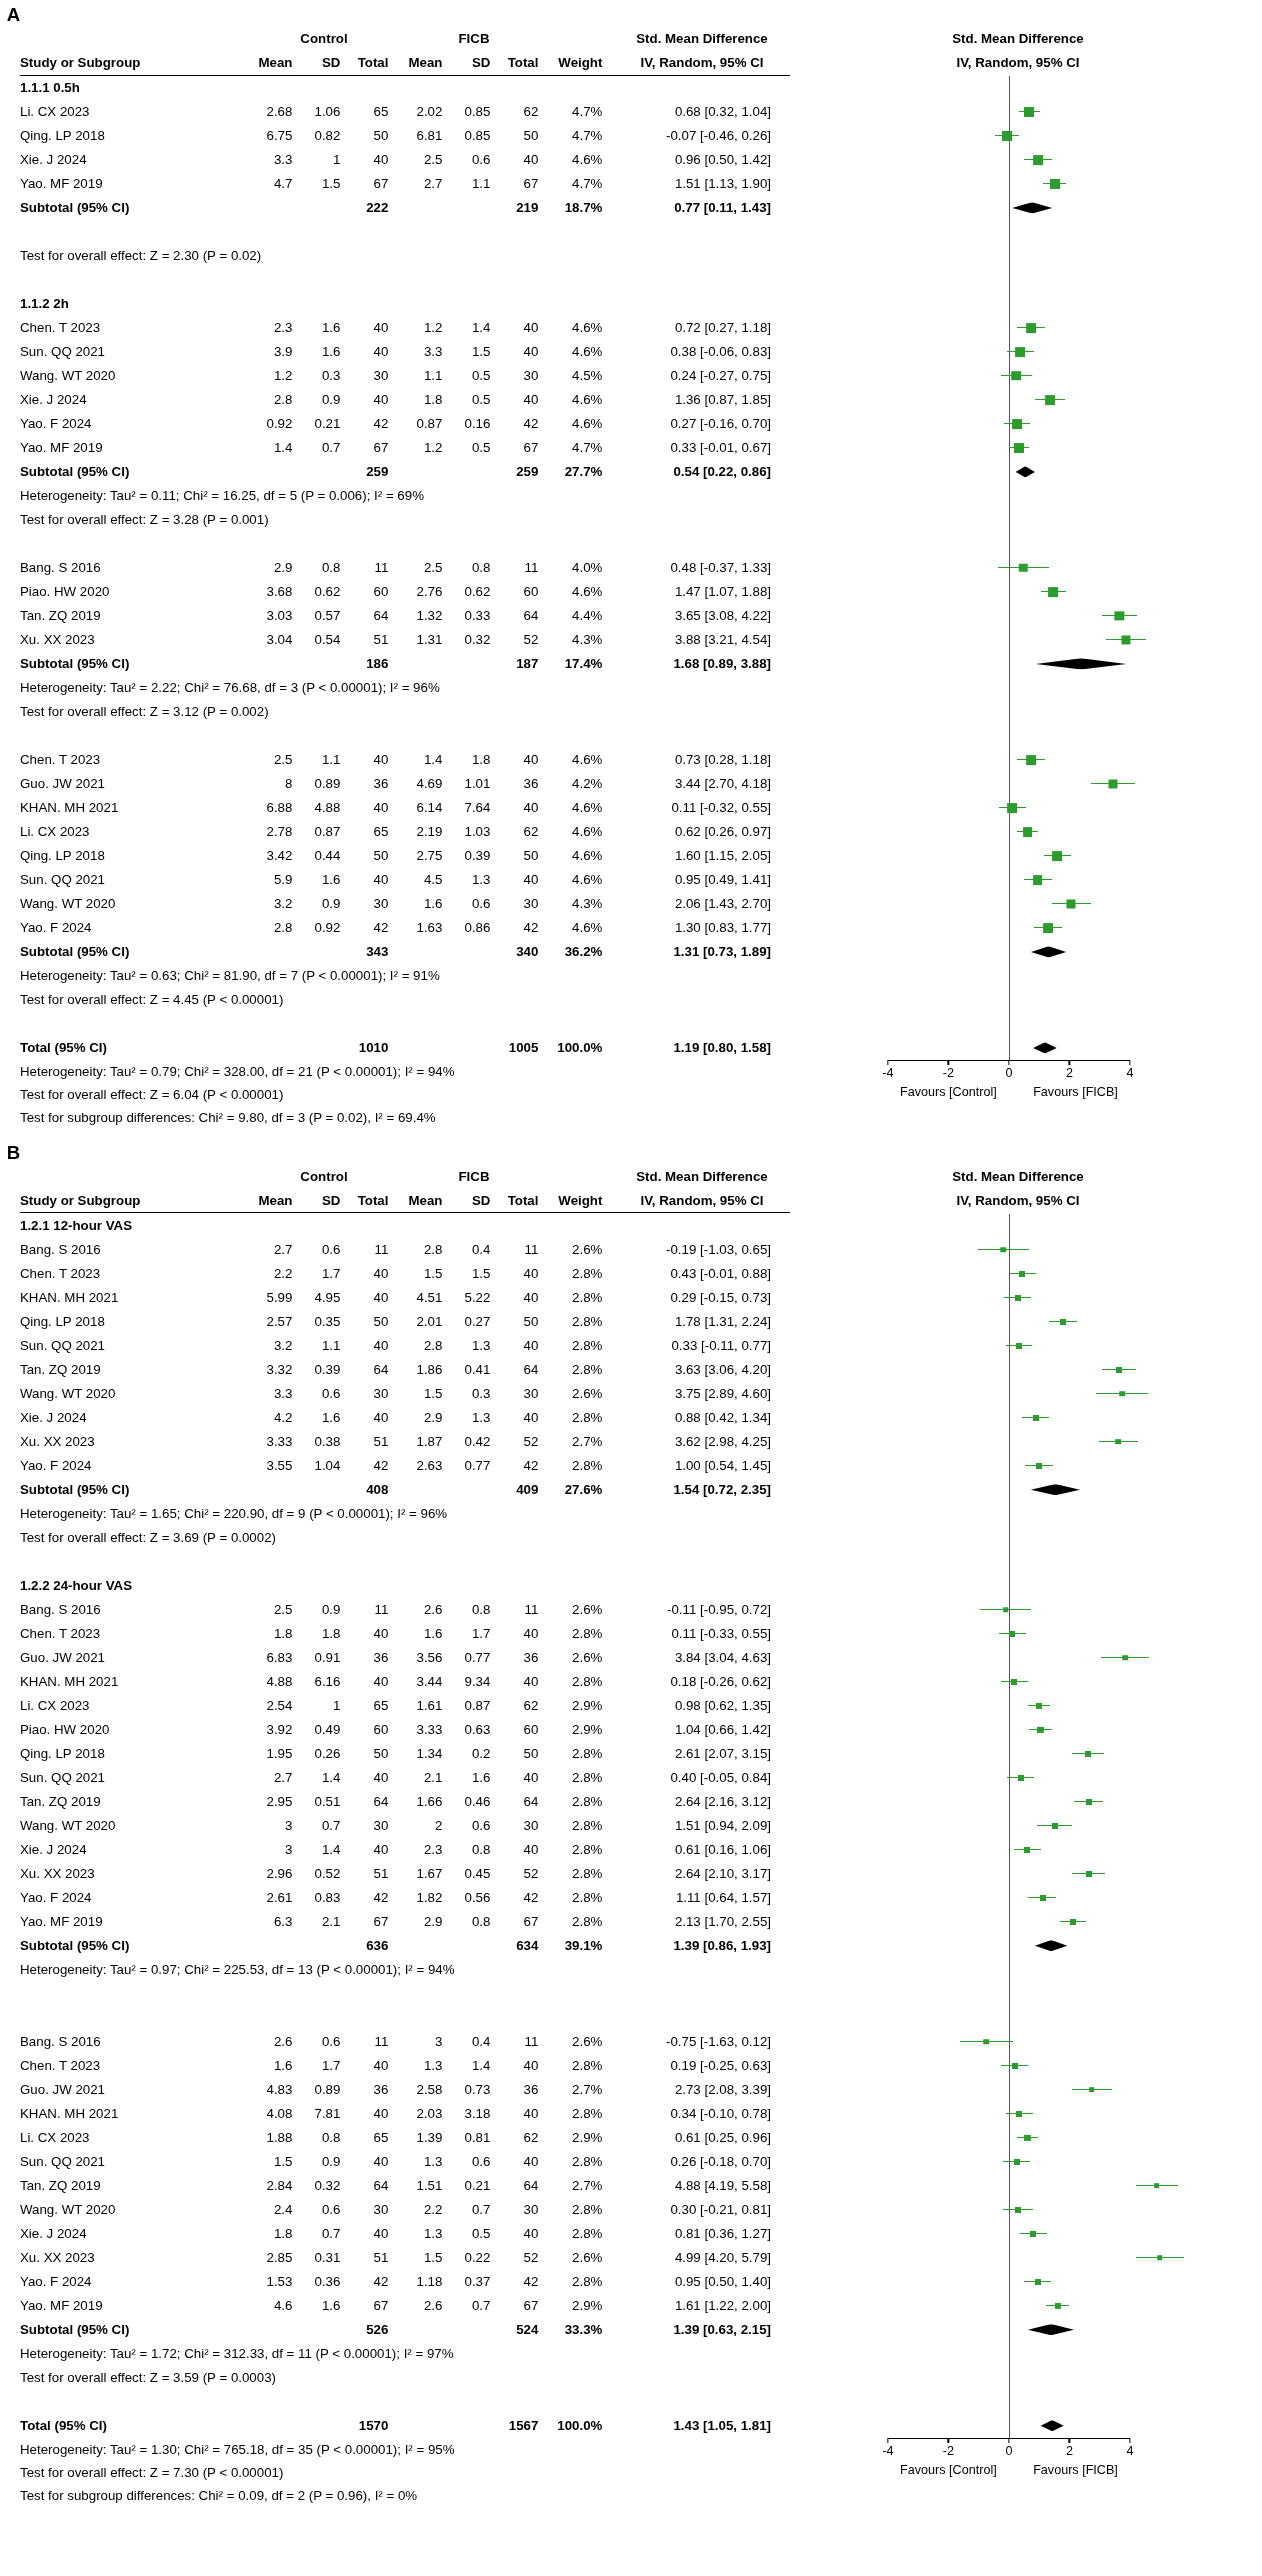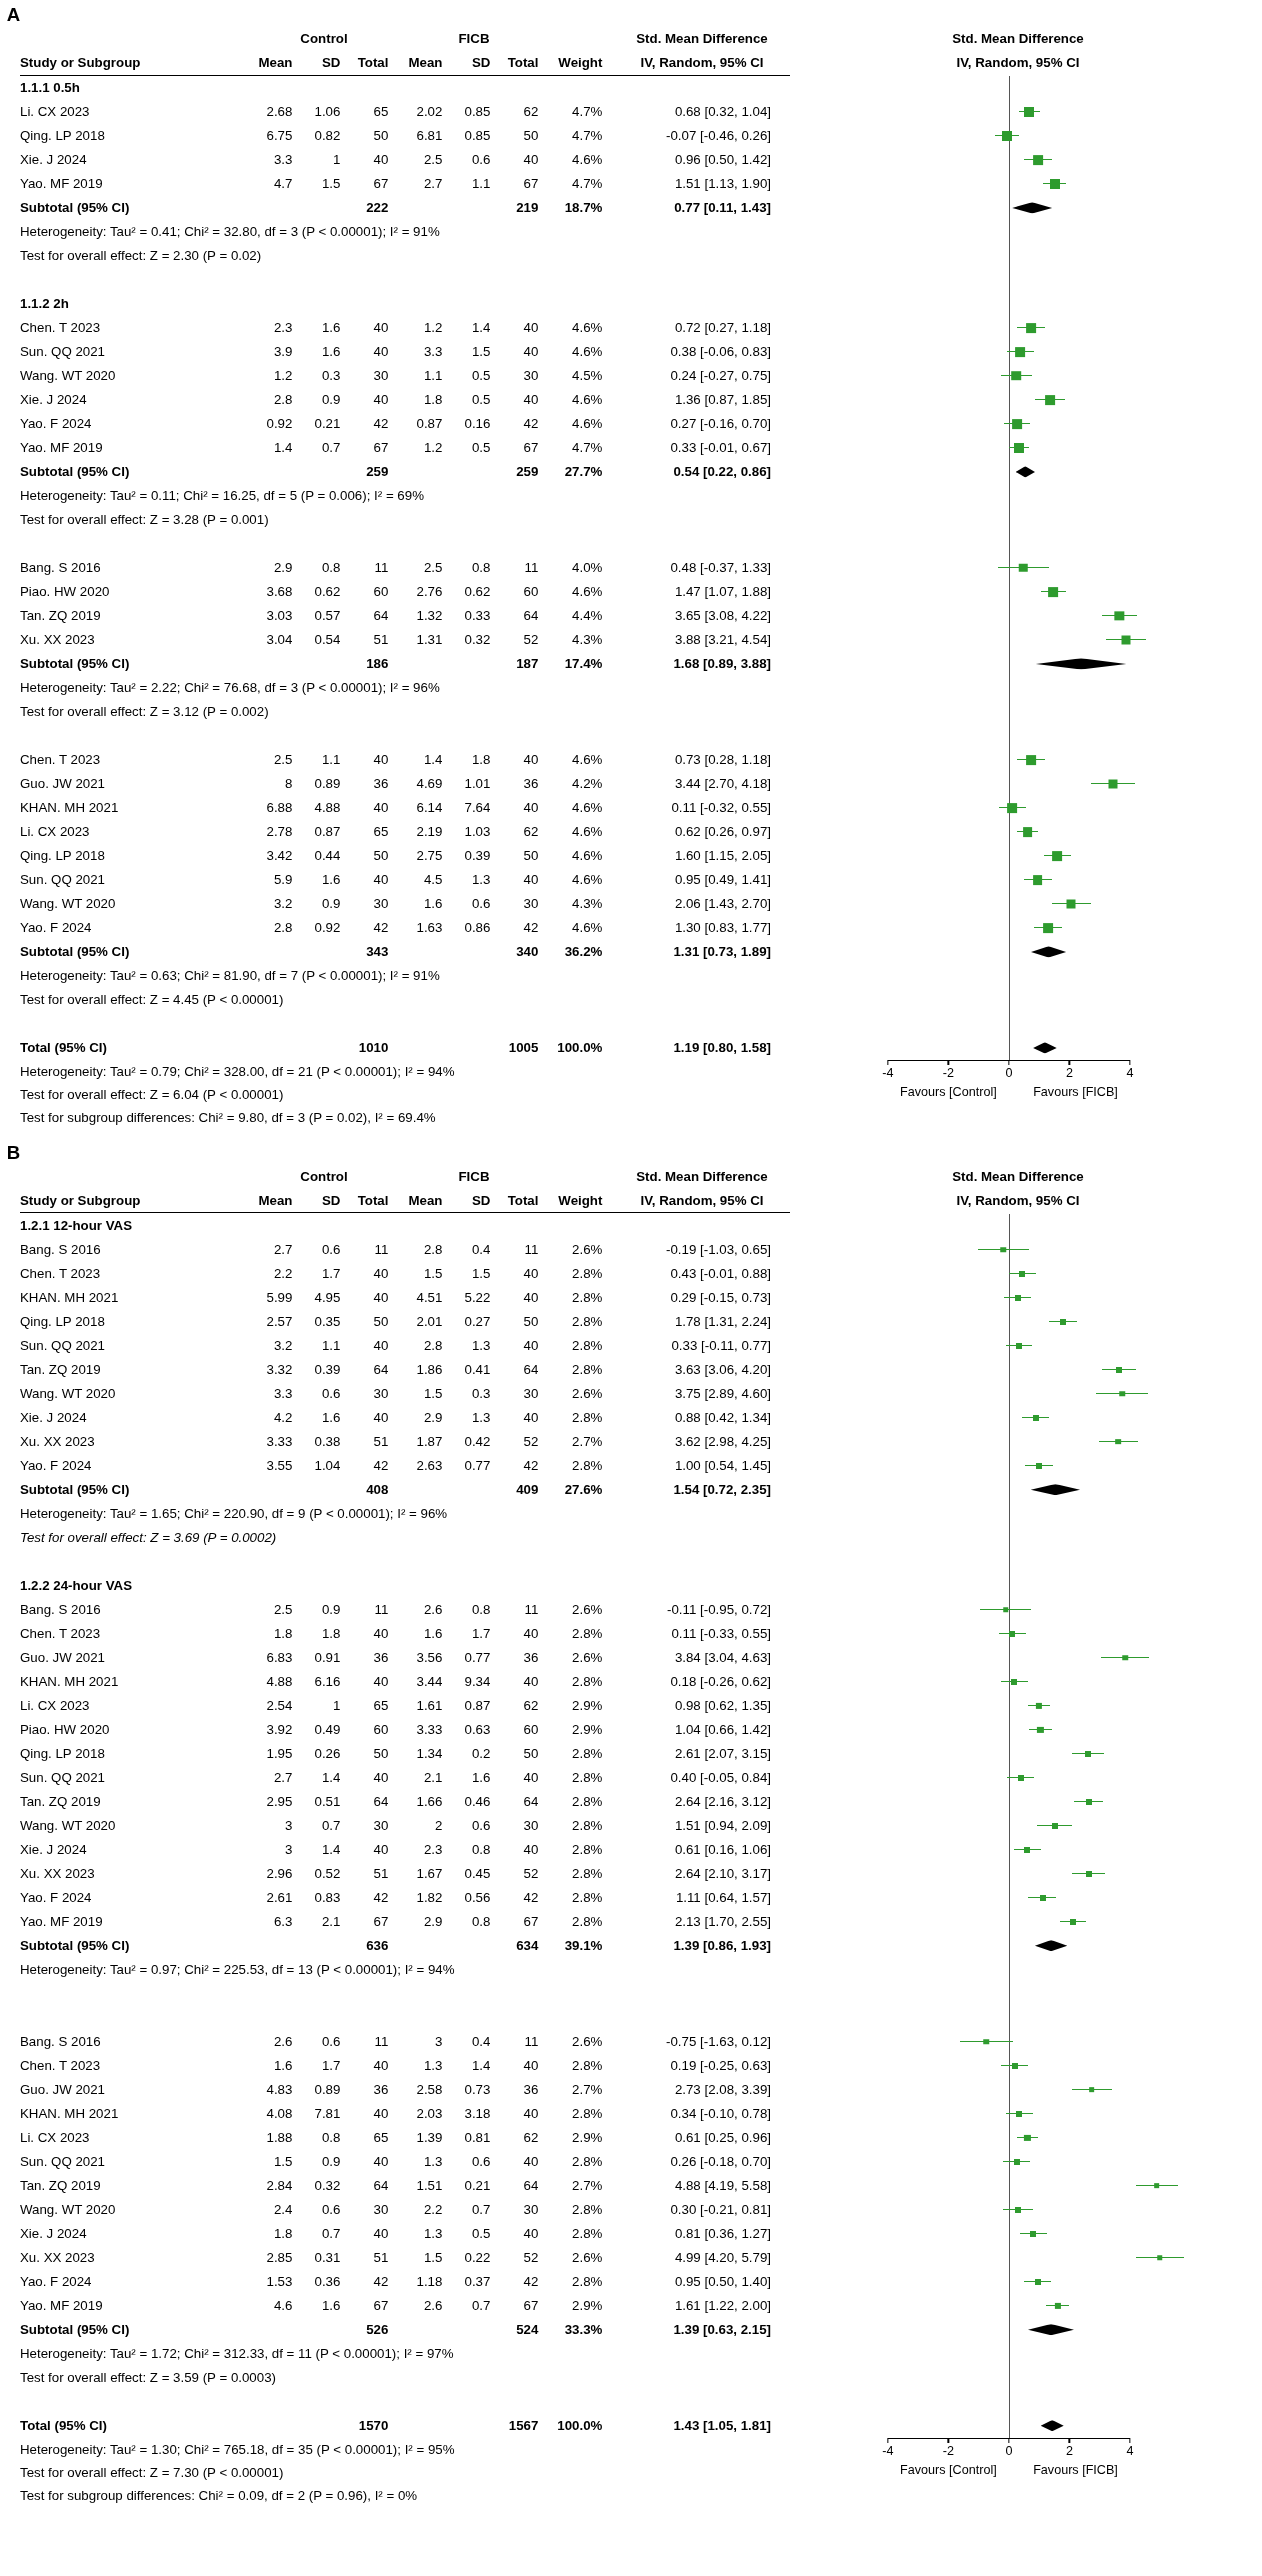--- a/index.html
+++ b/index.html
@@ -148,21 +148,20 @@
           <div class="num b"></div>
           <div class="num b">219</div>
           <div class="num b">18.7%</div>
           <div class="cit b">0.77 [0.11, 1.43]</div>
           <div class="plot">
             <div class="zl" style="left: 48%;"></div>
             <div class="diamond" style="left: 48.73%; width: 8.8%;"></div>
           </div>
         </div>
         <div class="row">
-          <div class="span9" style="grid-column: 1 / 10;">Heterogeneity: Tau² = 0.41; Chi² = 32.80, df = 3 (P &lt; 0.00001); I² = 91%</div>
           <div class="plot" style="grid-column: 10;">
             <div class="zl" style="left: 48%;"></div>
           </div>
         </div>
         <div class="row">
           <div class="span9" style="grid-column: 1 / 10;">Test for overall effect: Z = 2.30 (P = 0.02)</div>
           <div class="plot" style="grid-column: 10;">
             <div class="zl" style="left: 48%;"></div>
           </div>
         </div>
@@ -809,21 +808,21 @@
             <div class="diamond" style="left: 52.8%; width: 10.87%;"></div>
           </div>
         </div>
         <div class="row">
           <div class="span9" style="grid-column: 1 / 10;">Heterogeneity: Tau² = 1.65; Chi² = 220.90, df = 9 (P &lt; 0.00001); I² = 96%</div>
           <div class="plot" style="grid-column: 10;">
             <div class="zl" style="left: 48%;"></div>
           </div>
         </div>
         <div class="row">
-          <div class="span9" style="grid-column: 1 / 10; font-style: italic;">Test for overall effect: Z = 3.69 (P = 0.0002)</div>
+          <div class="span9" style="grid-column: 1 / 10;">Test for overall effect: Z = 3.69 (P = 0.0002)</div>
           <div class="plot" style="grid-column: 10;">
             <div class="zl" style="left: 48%;"></div>
           </div>
         </div>
         <div class="row">
           <div class="span9" style="grid-column: 1 / 10;"></div>
           <div class="plot" style="grid-column: 10;">
             <div class="zl" style="left: 48%;"></div>
           </div>
         </div>

